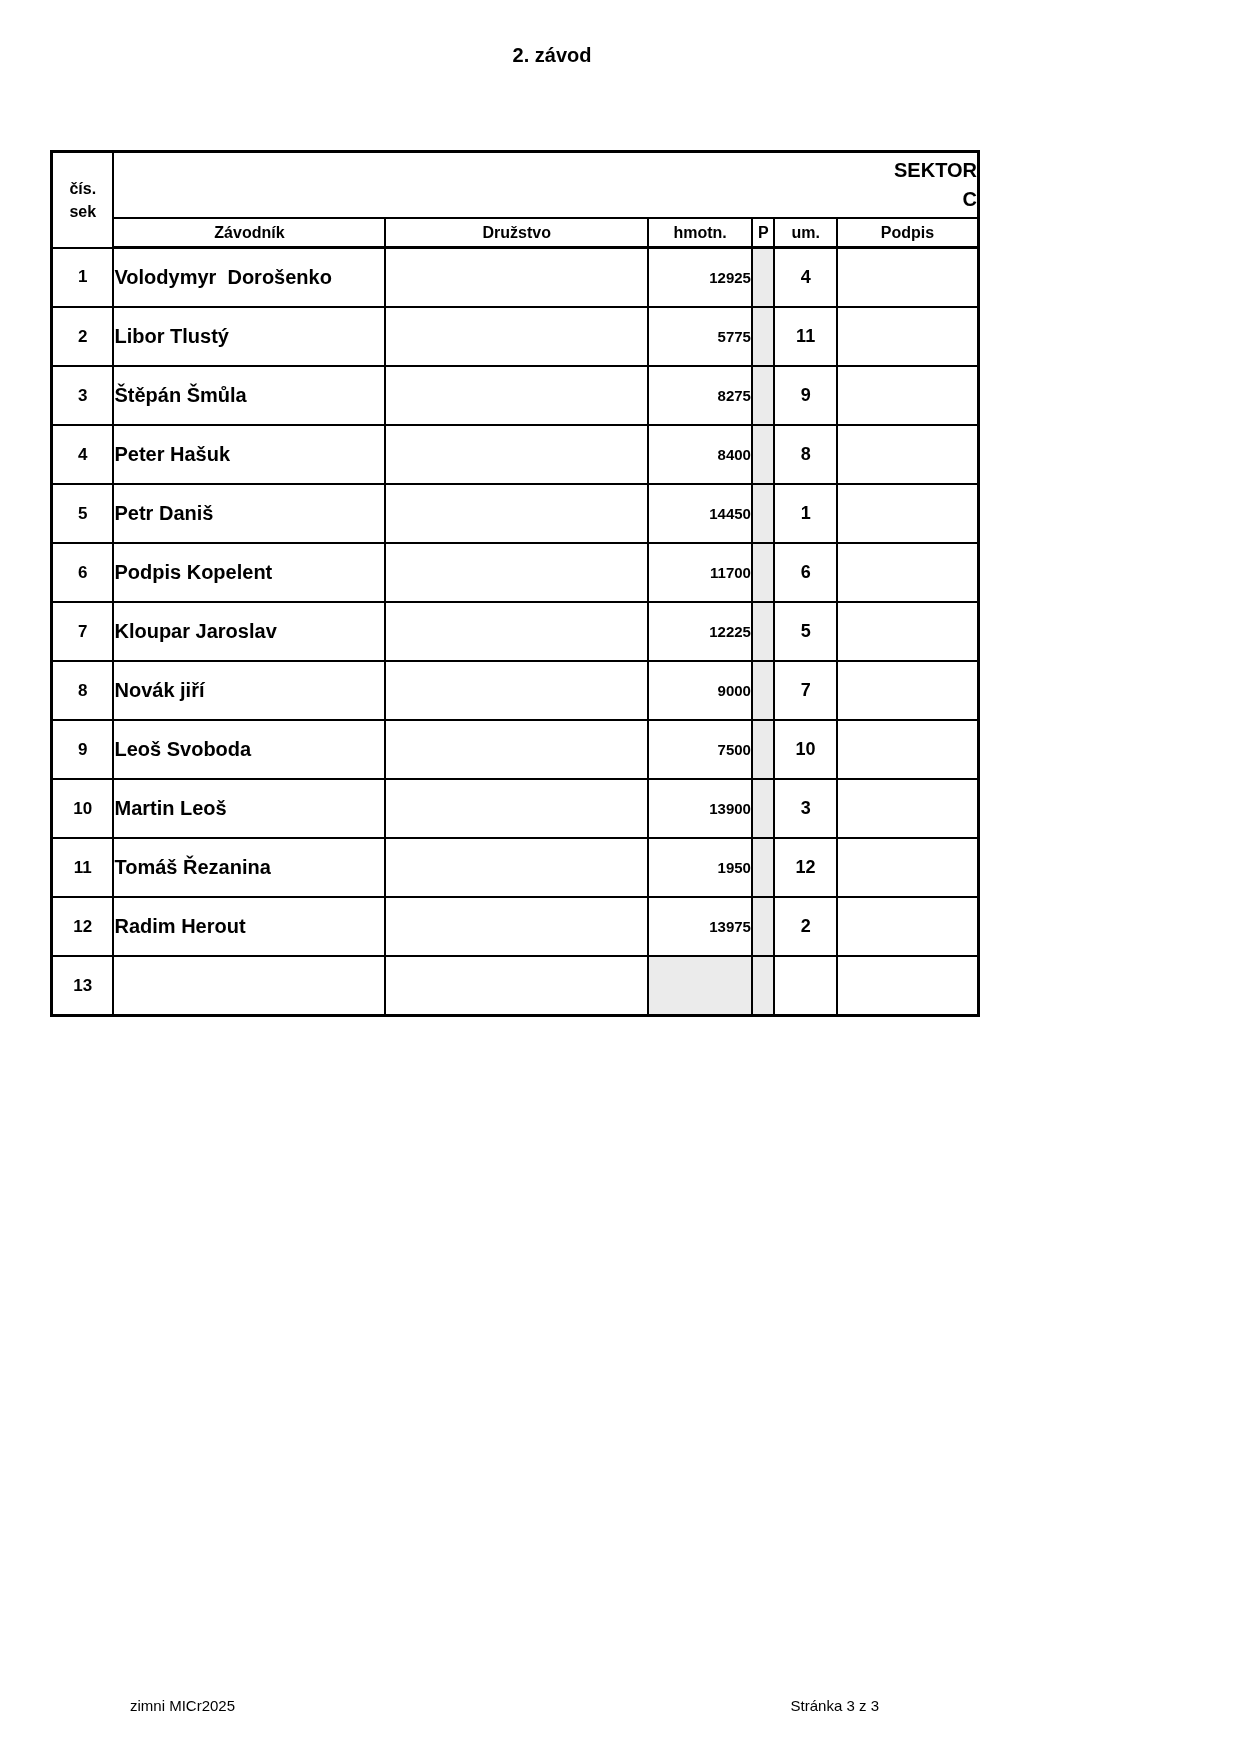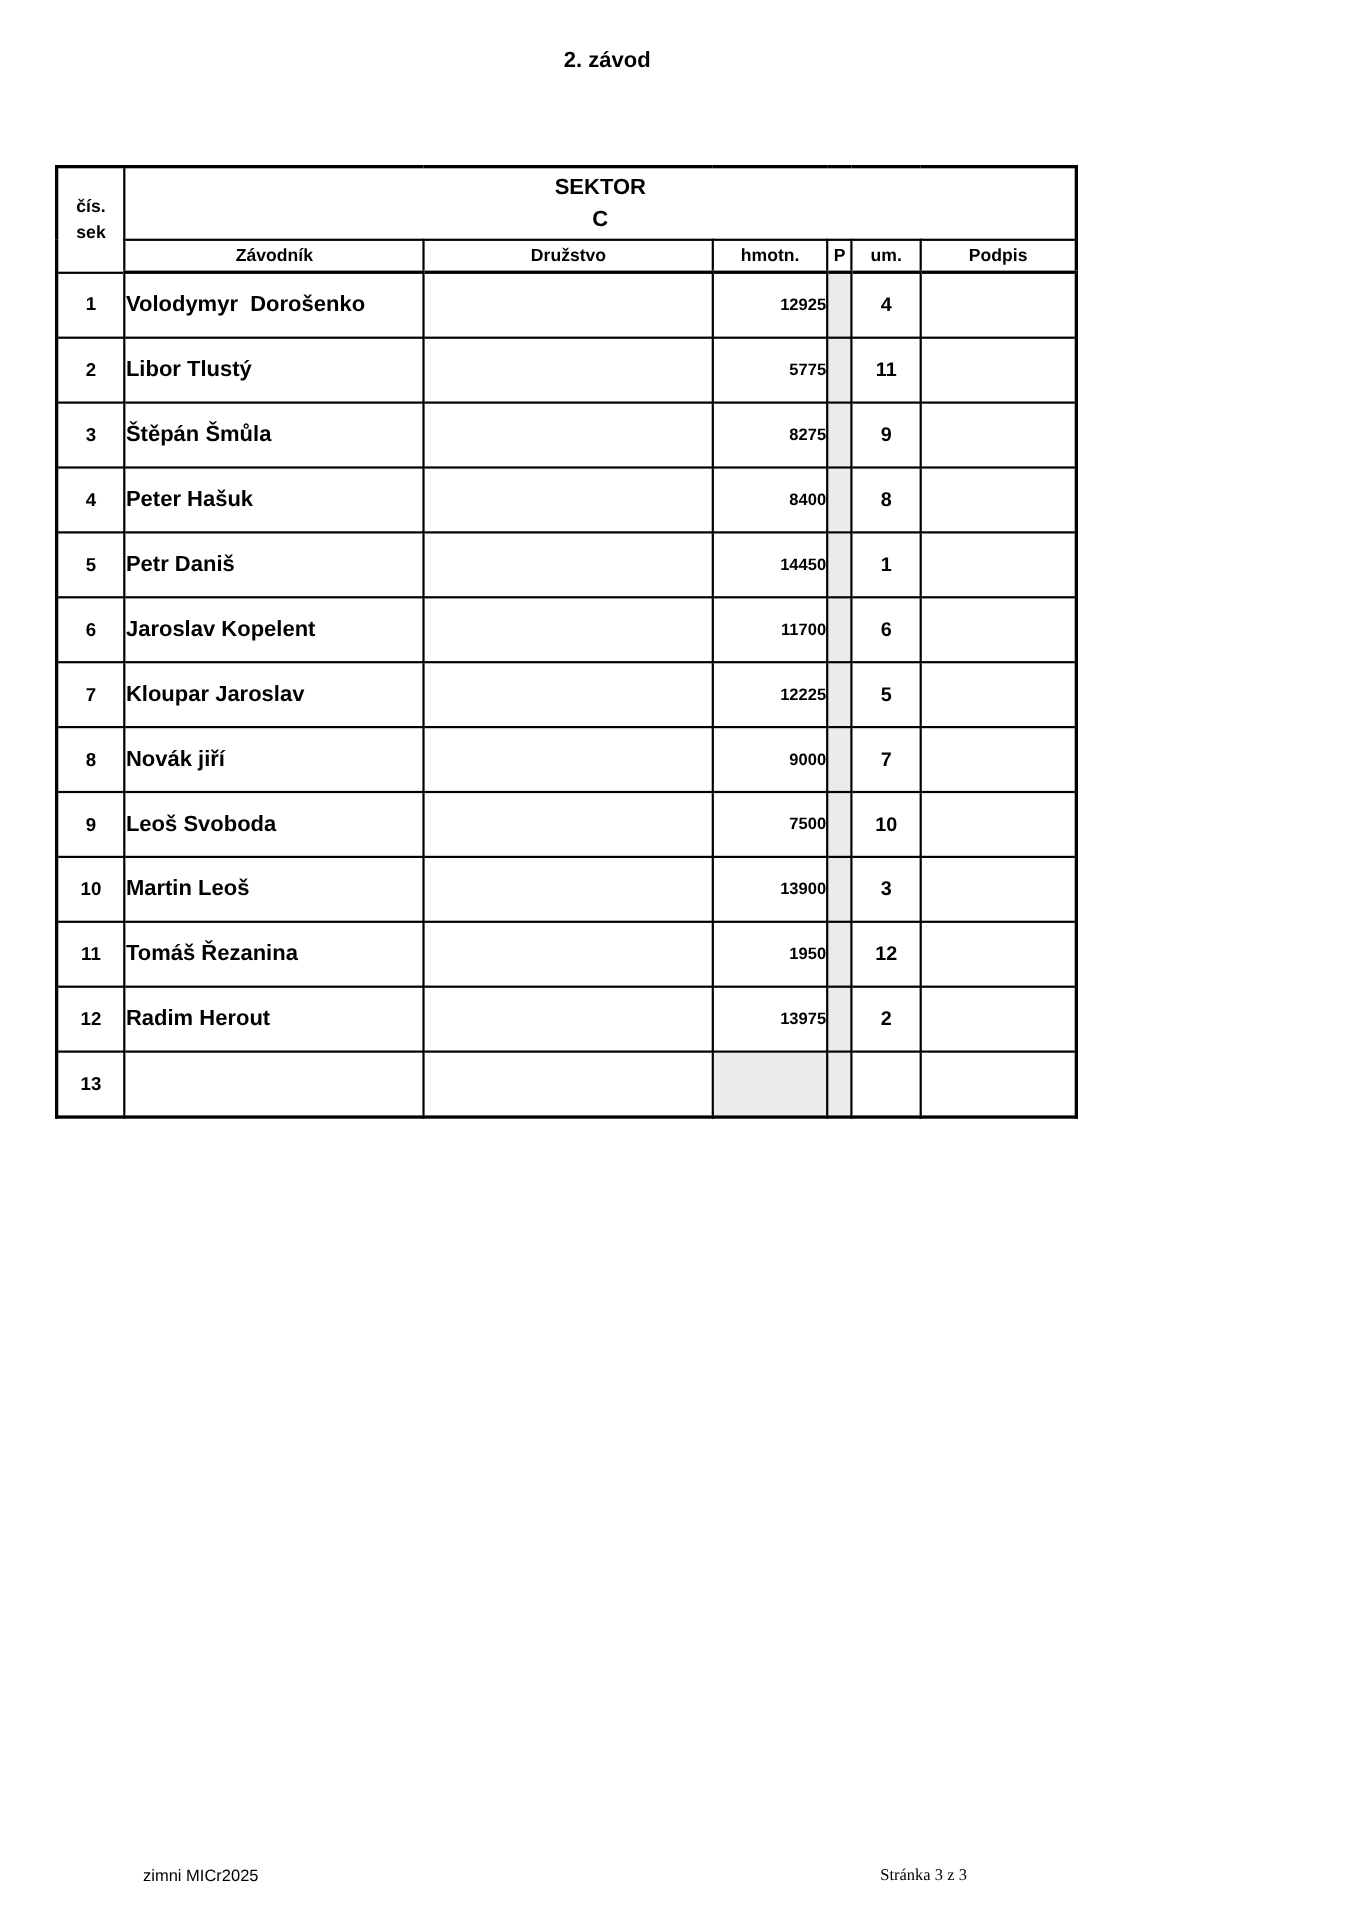--- a/index.html
+++ b/index.html
@@ -37,21 +37,21 @@
   th.corner {
     border-right: 3px solid #000;
     border-bottom: 3px solid #000;
     font-size: 16px;
     font-weight: bold;
     line-height: 1.45;
     vertical-align: middle;
   }
   th.sector {
     height: 64px;
-    text-align: center;
+    text-align: right;
     vertical-align: middle;
     font-size: 20px;
     font-weight: bold;
     line-height: 1.45;
     border-bottom: 2px solid #000;
   }
   tr.subhead th {
     height: 27px;
     font-size: 16px;
     font-weight: bold;
@@ -74,21 +74,20 @@
     left: 130px;
     top: 1697px;
     font-size: 15px;
   }
   .footer-right {
     position: absolute;
     right: 101px;
     top: 1697px;
     font-size: 15px;
     text-align: right;
-    font-family: Liberation Serif, serif;
   }
 </style>
 </head>
 <body>
 
 <div class="page">
 
   <div class="title">2. závod</div>
 
   <table class="results">
@@ -167,21 +166,21 @@
     <td class="c-name">Petr Daniš</td>
     <td class="c-team"></td>
     <td class="c-weight">14450</td>
     <td class="c-p"></td>
     <td class="c-um">1</td>
     <td class="c-sign"></td>
   </tr>
 
   <tr>
     <td class="c-num">6</td>
-    <td class="c-name">Jaroslav Kopelent</td>
+    <td class="c-name">Podpis Kopelent</td>
     <td class="c-team"></td>
     <td class="c-weight">11700</td>
     <td class="c-p"></td>
     <td class="c-um">6</td>
     <td class="c-sign"></td>
   </tr>
 
   <tr>
     <td class="c-num">7</td>
     <td class="c-name">Kloupar Jaroslav</td>

